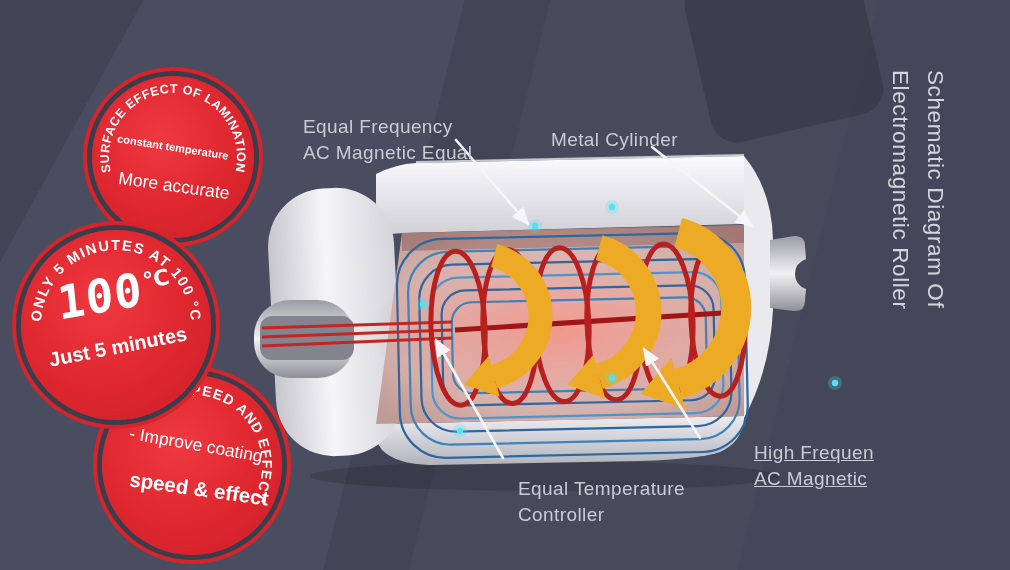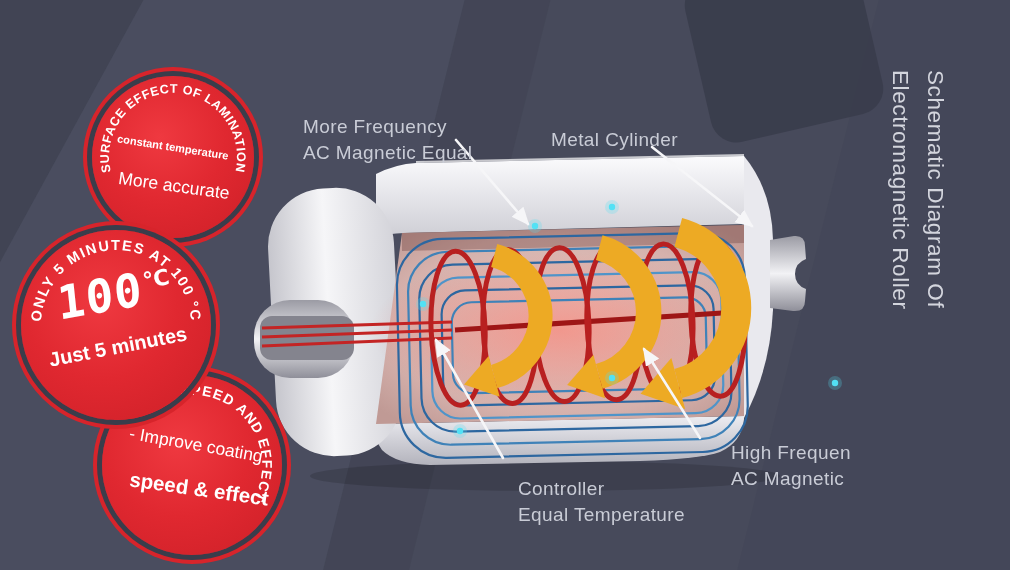--- a/index.html
+++ b/index.html
@@ -39,21 +39,21 @@
   .b2-l2{left:97px;top:117px;transform:translate(-50%,-50%) rotate(-11deg);font-size:20px;font-weight:600;}
   .b3-l1{left:94px;top:70px;transform:translate(-50%,-50%) rotate(10deg);font-size:17.5px;font-weight:500;}
   .b3-l2{left:97px;top:114px;transform:translate(-50%,-50%) rotate(8deg);font-size:20.5px;font-weight:700;}
   
   .art{position:absolute;left:0;top:0;z-index:2;}
   
   .lbl{position:absolute;color:#c9ccd6;font-size:19px;line-height:1.38;font-weight:400;letter-spacing:.4px;z-index:6;}
   #lbl-magnetic{left:303px;top:114px;}
   #lbl-cylinder{left:551px;top:127px;}
   #lbl-temp{left:518px;top:476px;}
-  #lbl-current{left:731px;top:440px;}
+  #lbl-current{left:754px;top:440px;text-decoration:underline;}
   
   .side-title{
     position:absolute;top:70px;right:58px;writing-mode:vertical-rl;
     color:#d3d5dd;font-size:22.5px;letter-spacing:.6px;line-height:1.55;
     font-weight:400;z-index:6;
   }
 </style>
 </head>
 <body>
 
@@ -226,29 +226,29 @@
         </defs>
       <text class="arc3" text-anchor="middle">
         <textPath href="#arcP3" startOffset="50%">SPEED AND EFFECT</textPath>
       </text>
     </svg>
     <div class="rtx b3-l1">- Improve coating</div>
     <div class="rtx b3-l2">speed &amp; effect</div>
   </div>
 
   <div class="lbl" id="lbl-magnetic">
-    <div>More Frequency</div>
+    <div>Equal Frequency</div>
     <div>AC Magnetic Equal</div>
   </div>
   <div class="lbl" id="lbl-cylinder">
     <div>Metal Cylinder</div>
   </div>
   <div class="lbl" id="lbl-temp">
+    <div>Equal Temperature</div>
     <div>Controller</div>
-    <div>Equal Temperature</div>
   </div>
   <div class="lbl" id="lbl-current">
     <div>High Frequen</div>
     <div>AC Magnetic</div>
   </div>
 
   <div class="side-title">
     <div>Schematic Diagram Of</div>
     <div>Electromagnetic Roller</div>
   </div>

